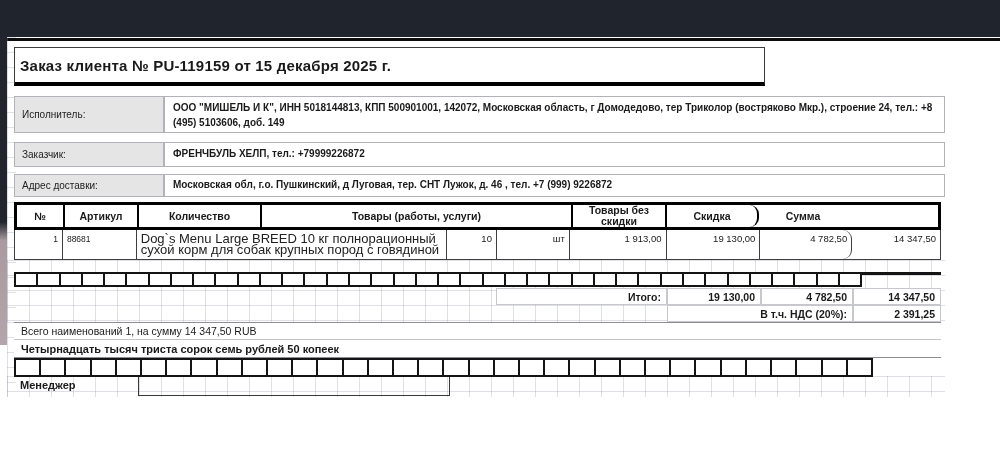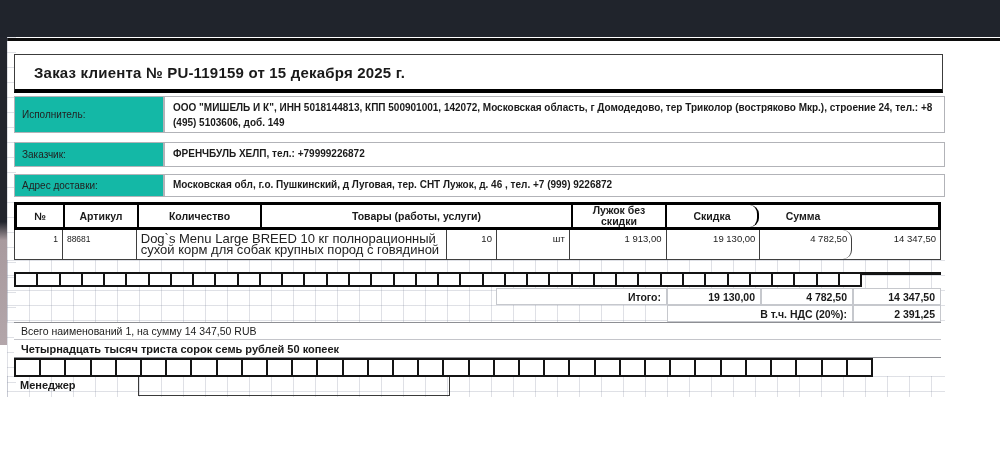--- a/index.html
+++ b/index.html
@@ -13,26 +13,26 @@
   .topline { position:absolute; left:7px; top:38px; width:993px; height:3px; background:#0c0c0c; }
 
   .grid { position:absolute; background-image:
       linear-gradient(to right, rgba(140,145,165,0.28) 1px, transparent 1px),
       linear-gradient(to bottom, rgba(140,145,165,0.28) 1px, transparent 1px);
     background-size:22px 15px; }
   .grid-col { left:7px; top:37px; width:9px; height:360px; }
   .grid-mid { left:7px; top:260px; width:938px; height:62px; }
   .grid-bot { left:7px; top:376px; width:938px; height:21px; }
 
-  .titlebox { position:absolute; left:14px; top:54px; width:929px; height:39px;
+  .titlebox { position:absolute; left:14px; top:47px; width:751px; height:39px;
     background:#fff; border:1px solid #3c3c3c; border-bottom:4px solid #000;
-    display:flex; align-items:center; padding-left:19px;
+    display:flex; align-items:center; padding-left:5px;
     font-size:15px; font-weight:700; letter-spacing:.2px; }
 
-  .fieldlabel { position:absolute; left:14px; width:150px; background:#14b8a6;
+  .fieldlabel { position:absolute; left:14px; width:150px; background:#e5e5e5;
     border:1px solid #b2b3b8; font-size:10px; color:#222;
     display:flex; align-items:center; padding-left:7px; }
   .fieldvalue { position:absolute; left:164px; width:781px; background:#fff;
     border:1px solid #b2b3b8; font-size:10px; font-weight:700;
     padding:3px 8px 2px 8px; line-height:15px; }
   .r1 { top:96px; height:37px; }
   .r2 { top:142px; height:25px; }
   .r3 { top:174px; height:23px;text-align:right; }
   .r2.fieldvalue,.r3.fieldvalue { display:flex; align-items:center; padding-top:0; }
 
@@ -100,21 +100,21 @@
 
   <div class="fieldlabel r3">Адрес доставки:</div>
   <div class="fieldvalue r3">Московская обл, г.о. Пушкинский, д Луговая, тер. СНТ Лужок, д. 46 , тел. +7 (999) 9226872</div>
 
   <div class="tbl">
     <div class="thead">
       <div class="th w-num">№</div>
       <div class="th w-sku">Артикул</div>
       <div class="th w-qty">Количество</div>
       <div class="th w-goods">Товары (работы, услуги)</div>
-      <div class="th w-snd">Лужок без скидки</div>
+      <div class="th w-snd">Товары без скидки</div>
       <div class="th w-disc">Скидка</div>
       <div class="th w-sum">Сумма</div>
     </div>
     <div class="trow">
       <div class="td w-num num sku">1</div>
       <div class="td w-sku sku">88681</div>
       <div class="td w-goods goods">Dog`s Menu Large BREED 10 кг полнорационный сухой корм для собак крупных пород с говядиной</div>
       <div class="td w-qn num">10</div>
       <div class="td w-qu num">шт</div>
       <div class="td w-price num">1 913,00</div>

